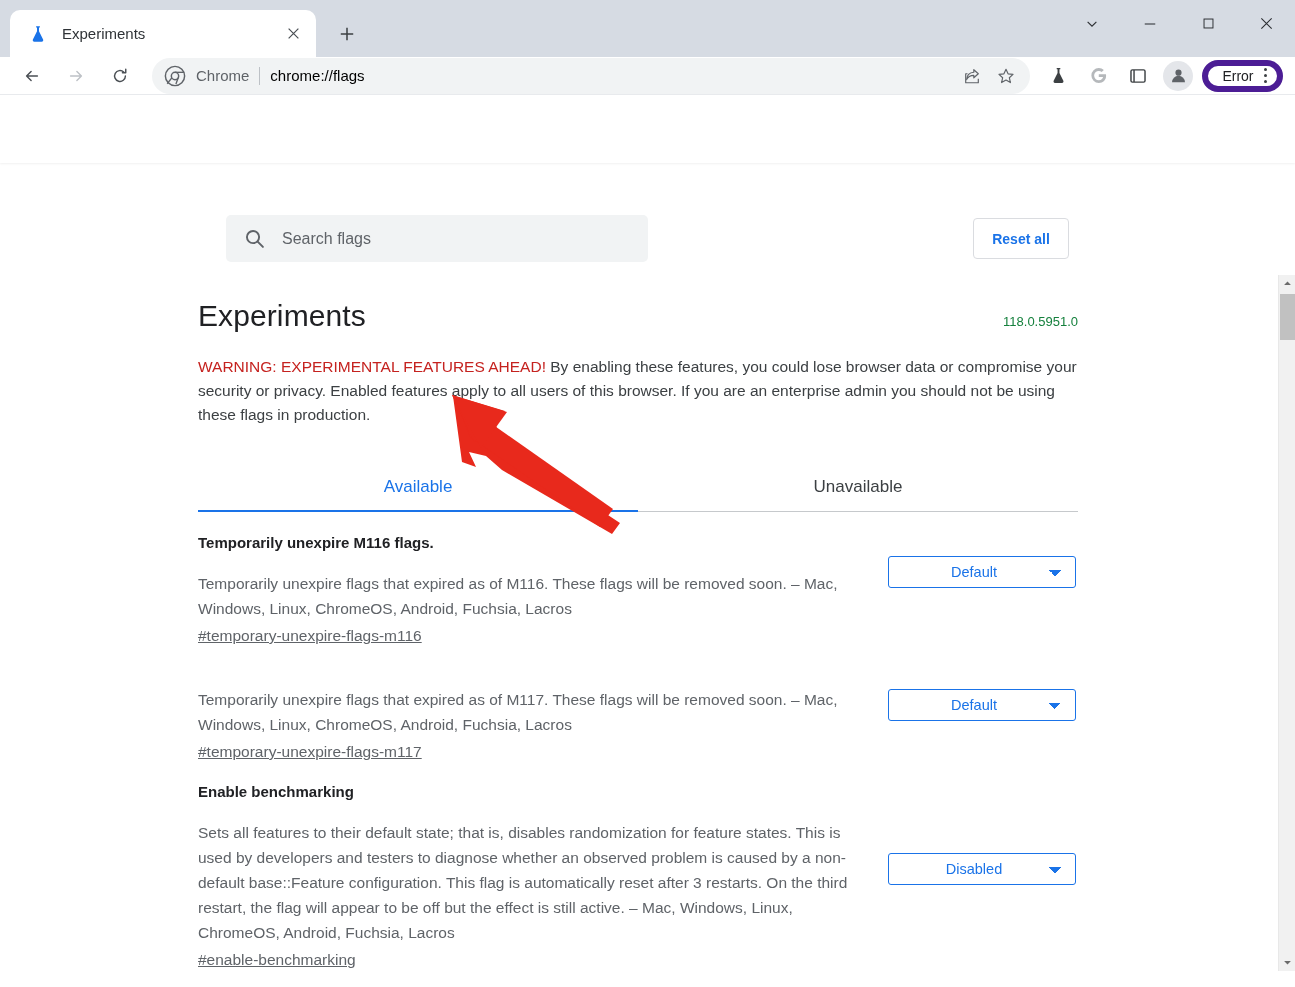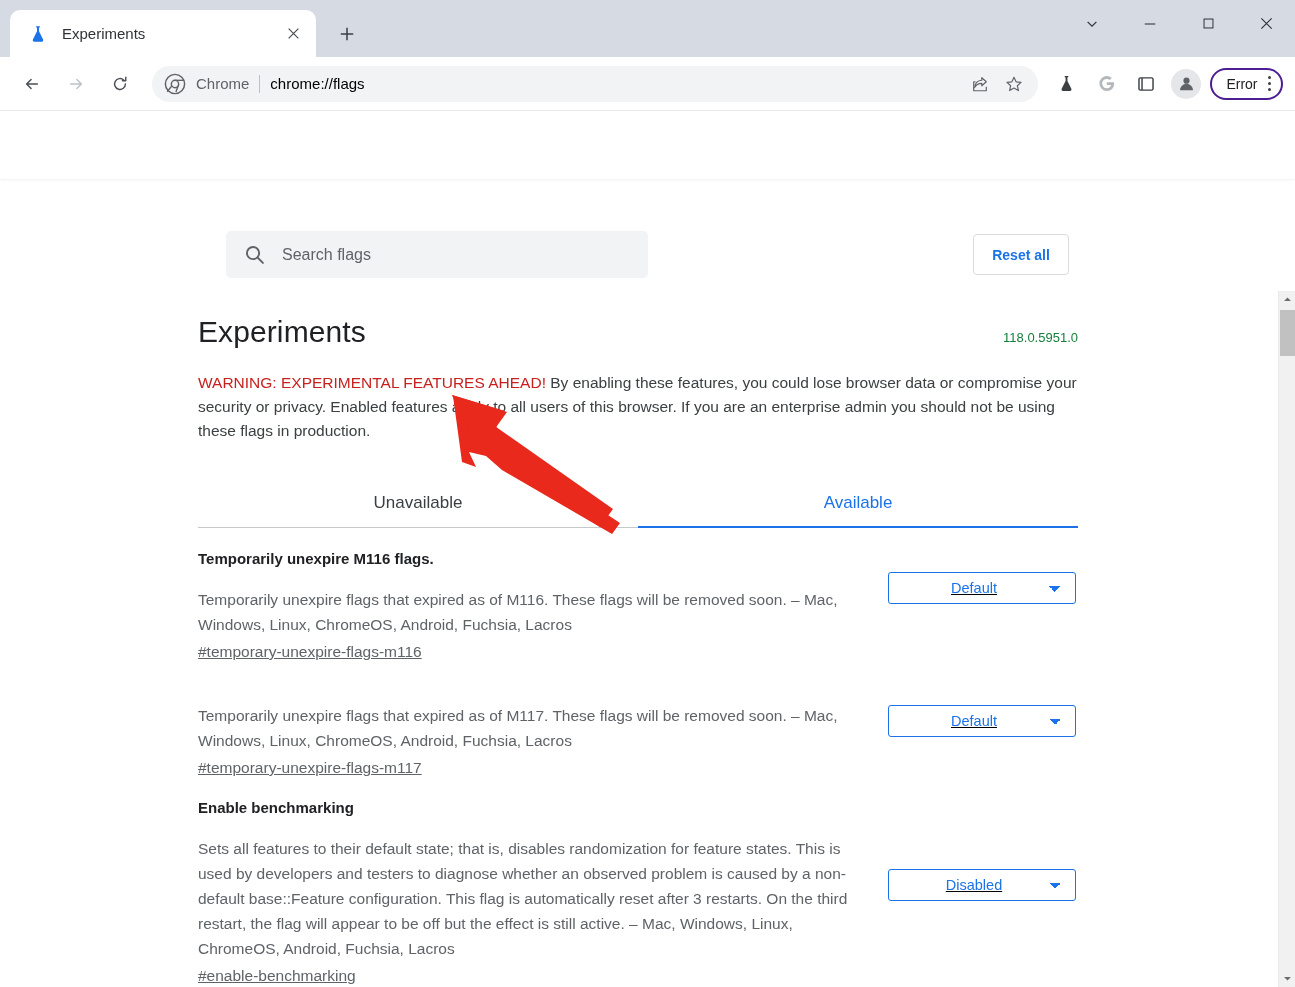--- a/index.html
+++ b/index.html
@@ -46,21 +46,21 @@
     display: flex; align-items: center;
   }
   .win-btn {
     width: 58px; height: 47px;
     display: flex; align-items: center; justify-content: center;
     color: #2c2f33;
   }
 
   
   .toolbar {
-    height: 54px; background: #ffffff;
+    height: 38px; background: #ffffff;
     display: flex; align-items: center;
     padding: 12px 10px; gap: 0;
     border-bottom: 1px solid #e8eaed;
   }
   .nav-btn {
     width: 38px; height: 38px; margin: 0 3px;
     display: flex; align-items: center; justify-content: center;
     border-radius: 50%;
   }
 
@@ -90,21 +90,21 @@
     border-radius: 50%;
   }
   .avatar {
     width: 30px; height: 30px; margin: 0 5px;
     border-radius: 50%; background: #e4e6ea;
     display: flex; align-items: center; justify-content: center;
   }
   .error-pill {
     display: flex; align-items: center; gap: 6px;
     height: 32px; padding: 0 6px 0 14px;
-    border: 2px solid #4c1d95; border-radius: 16px;
+    border: 6px solid #4c1d95; border-radius: 16px;
     margin-left: 4px; margin-right: 2px;
   }
   .error-pill-label { font-size: 14px; color: #202124; }
   .dots { display: flex; flex-direction: column; gap: 2.5px; align-items: center; padding: 0 4px; }
   .dot { width: 3.5px; height: 3.5px; border-radius: 50%; background: #3c4043; }
 
   
   .page { position: relative; height: 876px; background: #ffffff; overflow: hidden; }
 
   .flags-header {
@@ -171,21 +171,21 @@
     display: flex; align-items: flex-start;
     padding: 22px 0 0 0;
   }
   .flag-main { flex: 1; max-width: 668px; }
   .flag-name { font-size: 15px; font-weight: bold; color: #202124; }
   .flag-desc { margin-top: 20px; font-size: 15.5px; line-height: 25px; color: #5f6368; }
   .flag-link {
     display: inline-block; margin-top: 6px;
     font-size: 15.5px; color: #5f6368; 
   }
-  .flag-select-wrap { width: 188px; margin-left: 22px; display: flex; align-items: flex-end; text-decoration: underline; }
+  .flag-select-wrap { width: 188px; margin-left: 22px; display: flex; align-items: flex-end; }
   .flag-select {
     width: 188px; height: 32px;
     border: 1px solid #1a73e8; border-radius: 3px;
     background: #ffffff; color: #1a73e8;
     font-family: "Liberation Sans", sans-serif; font-size: 14.5px;
     text-align: center; text-align-last: center;
     appearance: none; -webkit-appearance: none;
     padding: 0 26px 0 10px; outline: none;
     background-image:
       linear-gradient(45deg, transparent 50%, #1a73e8 50%),
@@ -371,22 +371,22 @@
         <div class="title-row">
           <div class="page-title">Experiments</div>
           <div class="version">118.0.5951.0</div>
         </div>
 
         <div class="warning">
           <span class="warning-strong">WARNING: EXPERIMENTAL FEATURES AHEAD!</span><span> By enabling these features, you could lose browser data or compromise your security or privacy. Enabled features apply to all users of this browser. If you are an enterprise admin you should not be using these flags in production.</span>
         </div>
 
         <div class="tabs">
+          <div class="tab-btn active">Available</div>
           <div class="tab-btn">Unavailable</div>
-          <div class="tab-btn active">Available</div>
         </div>
 
         <div class="flag v-m116">
           <div class="flag-main">
             <div class="flag-name">Temporarily unexpire M116 flags.</div>
             <div class="flag-desc">Temporarily unexpire flags that expired as of M116. These flags will be removed soon. – Mac, Windows, Linux, ChromeOS, Android, Fuchsia, Lacros</div>
             <a class="flag-link" href="#">#temporary-unexpire-flags-m116</a>
           </div>
           <div class="flag-select-wrap">
             <select class="flag-select">

